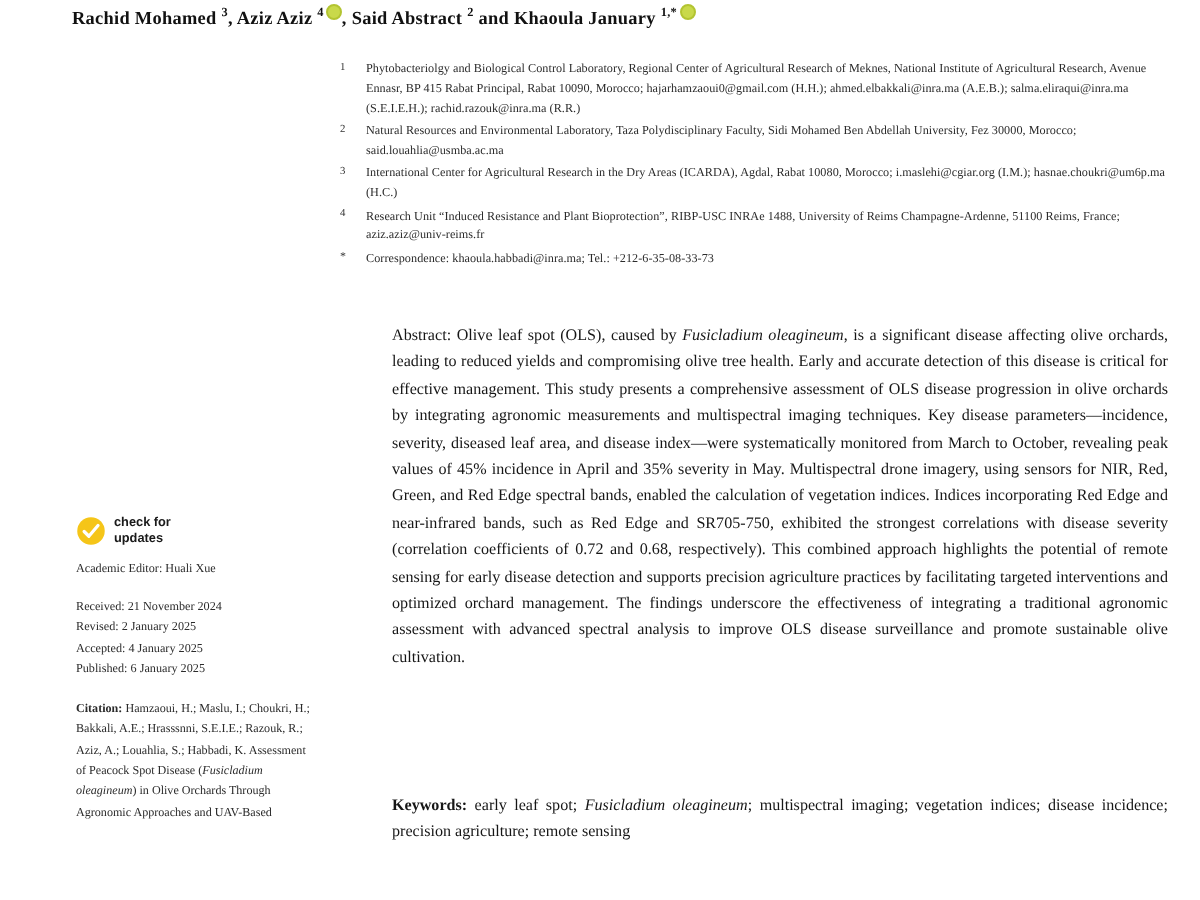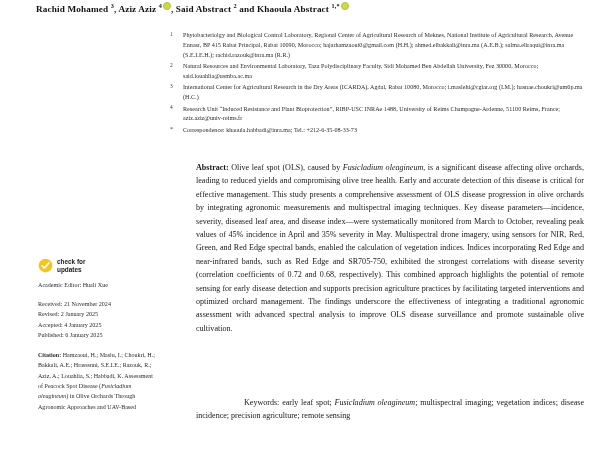--- a/index.html
+++ b/index.html
@@ -137,40 +137,40 @@
     position: absolute;
     left: 196px;
     top: 161px;
     width: 388px;
     font-size: 8.05px;
     line-height: 1.665;
     text-align: justify;
     color: #161616;
     letter-spacing: 0.01px;
   }
-  .abstract b { font-weight: bold; }
+  .abstract b { font-weight: normal; }
   .abstract i { font-style: italic; }
 
   .keywords {
     position: absolute;
     left: 196px;
     top: 396px;
     width: 388px;
     font-size: 8.05px;
     line-height: 1.67;
     text-align: justify;
     color: #161616;
   }
-  .keywords b { font-weight: normal; margin-left: 48px; }
+  .keywords b { font-weight: bold; }
   .keywords i { font-style: italic; }
 </style>
 </head>
 <body>
 
-<div class="authors" id="author-line"><span>Rachid Mohamed </span><sup>3</sup><span>, </span><span>Aziz Aziz </span><sup>4</sup><span class="orcid"></span><span>, </span><span>Said Abstract </span><sup>2</sup><span> and </span><span>Khaoula Abstract </span><sup>1,*</sup><span class="orcid"></span></div>
+<div class="authors" id="author-line"><span>Rachid Mohamed </span><sup>3</sup><span>, </span><span>Aziz Aziz </span><sup>4</sup><span class="orcid"></span><span>, </span><span>Said Abstract </span><sup>2</sup><span> and </span><span>Khaoula January </span><sup>1,*</sup><span class="orcid"></span></div>
 
 <div class="affiliations" id="affiliations">
     <div class="aff-row">
       <div class="aff-num">1</div>
       <div class="aff-txt">Phytobacteriolgy and Biological Control Laboratory, Regional Center of Agricultural Research of Meknes, National Institute of Agricultural Research, Avenue Ennasr, BP 415 Rabat Principal, Rabat 10090, Morocco; hajarhamzaoui0@gmail.com (H.H.); ahmed.elbakkali@inra.ma (A.E.B.); salma.eliraqui@inra.ma (S.E.I.E.H.); rachid.razouk@inra.ma (R.R.)</div>
     </div>
     <div class="aff-row">
       <div class="aff-num">2</div>
       <div class="aff-txt">Natural Resources and Environmental Laboratory, Taza Polydisciplinary Faculty, Sidi Mohamed Ben Abdellah University, Fez 30000, Morocco; said.louahlia@usmba.ac.ma</div>
     </div>

